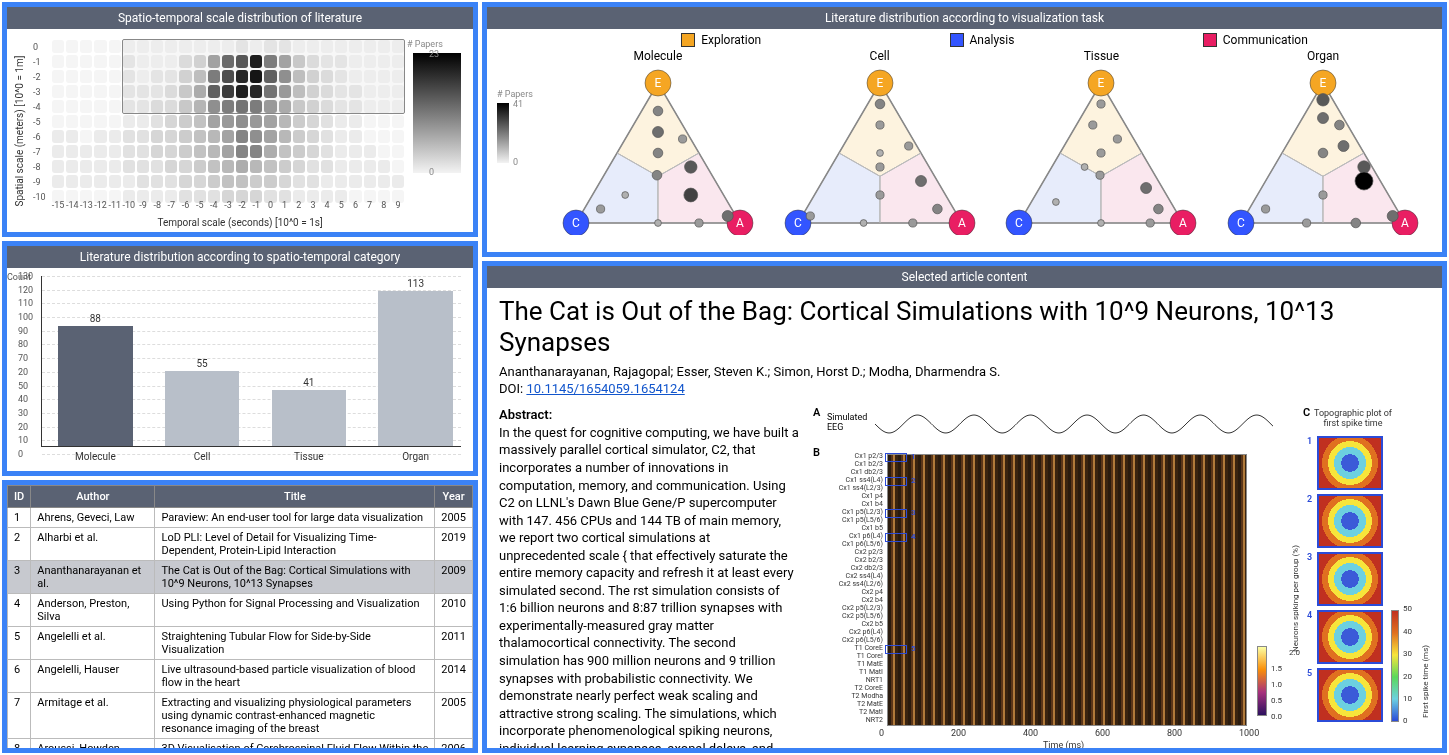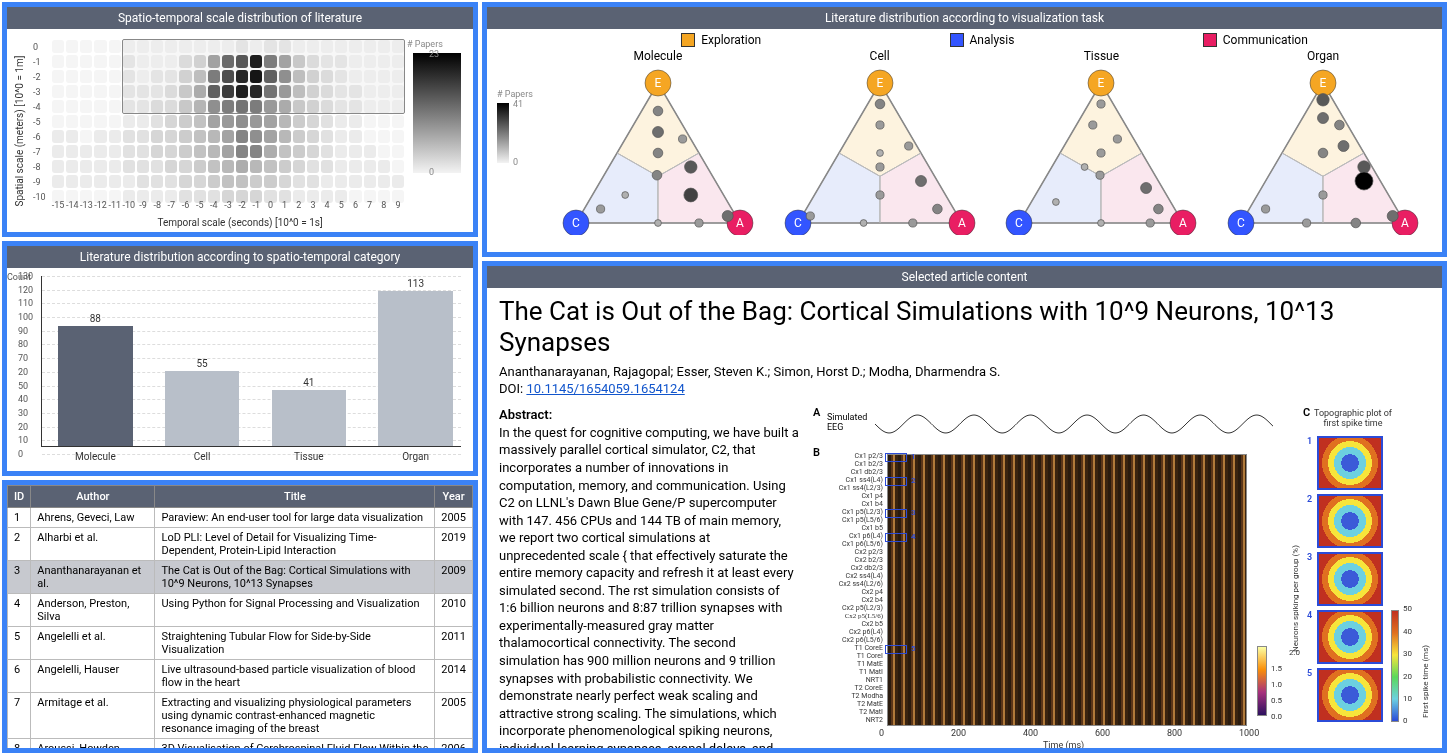--- a/index.html
+++ b/index.html
@@ -724,21 +724,21 @@
             <div style="position: absolute; left: 98px; top: 126px; font-size: 8px; color: rgb(43, 75, 216); font-weight: 600;">4</div>
             <div class="fig-rowlabel" style="left: 0px; top: 134px; width: 70px;">Cx1 p6(L5/6)</div>
             <div class="fig-rowlabel" style="left: 0px; top: 142px; width: 70px;">Cx2 p2/3</div>
             <div class="fig-rowlabel" style="left: 0px; top: 150px; width: 70px;">Cx2 b2/3</div>
             <div class="fig-rowlabel" style="left: 0px; top: 158px; width: 70px;">Cx2 db2/3</div>
             <div class="fig-rowlabel" style="left: 0px; top: 166px; width: 70px;">Cx2 ss4(L4)</div>
             <div class="fig-rowlabel" style="left: 0px; top: 174px; width: 70px;">Cx2 ss4(L2/6)</div>
             <div class="fig-rowlabel" style="left: 0px; top: 182px; width: 70px;">Cx2 p4</div>
             <div class="fig-rowlabel" style="left: 0px; top: 190px; width: 70px;">Cx2 b4</div>
             <div class="fig-rowlabel" style="left: 0px; top: 198px; width: 70px;">Cx2 p5(L2/3)</div>
-            <div class="fig-rowlabel" style="left: 0px; top: 206px; width: 70px; font-family: Liberation Serif, serif;">Cx2 p5(L5/6)</div>
+            <div class="fig-rowlabel" style="left: 0px; top: 206px; width: 70px;">Cx2 p5(L5/6)</div>
             <div class="fig-rowlabel" style="left: 0px; top: 214px; width: 70px;">Cx2 b5</div>
             <div class="fig-rowlabel" style="left: 0px; top: 222px; width: 70px;">Cx2 p6(L4)</div>
             <div class="fig-rowlabel" style="left: 0px; top: 230px; width: 70px;">Cx2 p6(L5/6)</div>
             <div class="fig-rowlabel" style="left: 0px; top: 238px; width: 70px;">T1 CoreE</div>
             <div style="position: absolute; left: 72px; top: 239px; width: 22px; height: 9px; border: 1.5px solid rgb(43, 75, 216);"></div>
             <div style="position: absolute; left: 98px; top: 238px; font-size: 8px; color: rgb(43, 75, 216); font-weight: 600;">5</div>
             <div class="fig-rowlabel" style="left: 0px; top: 246px; width: 70px;">T1 CoreI</div>
             <div class="fig-rowlabel" style="left: 0px; top: 254px; width: 70px;">T1 MatE</div>
             <div class="fig-rowlabel" style="left: 0px; top: 262px; width: 70px;">T1 MatI</div>
             <div class="fig-rowlabel" style="left: 0px; top: 270px; width: 70px;">NRT1</div>

